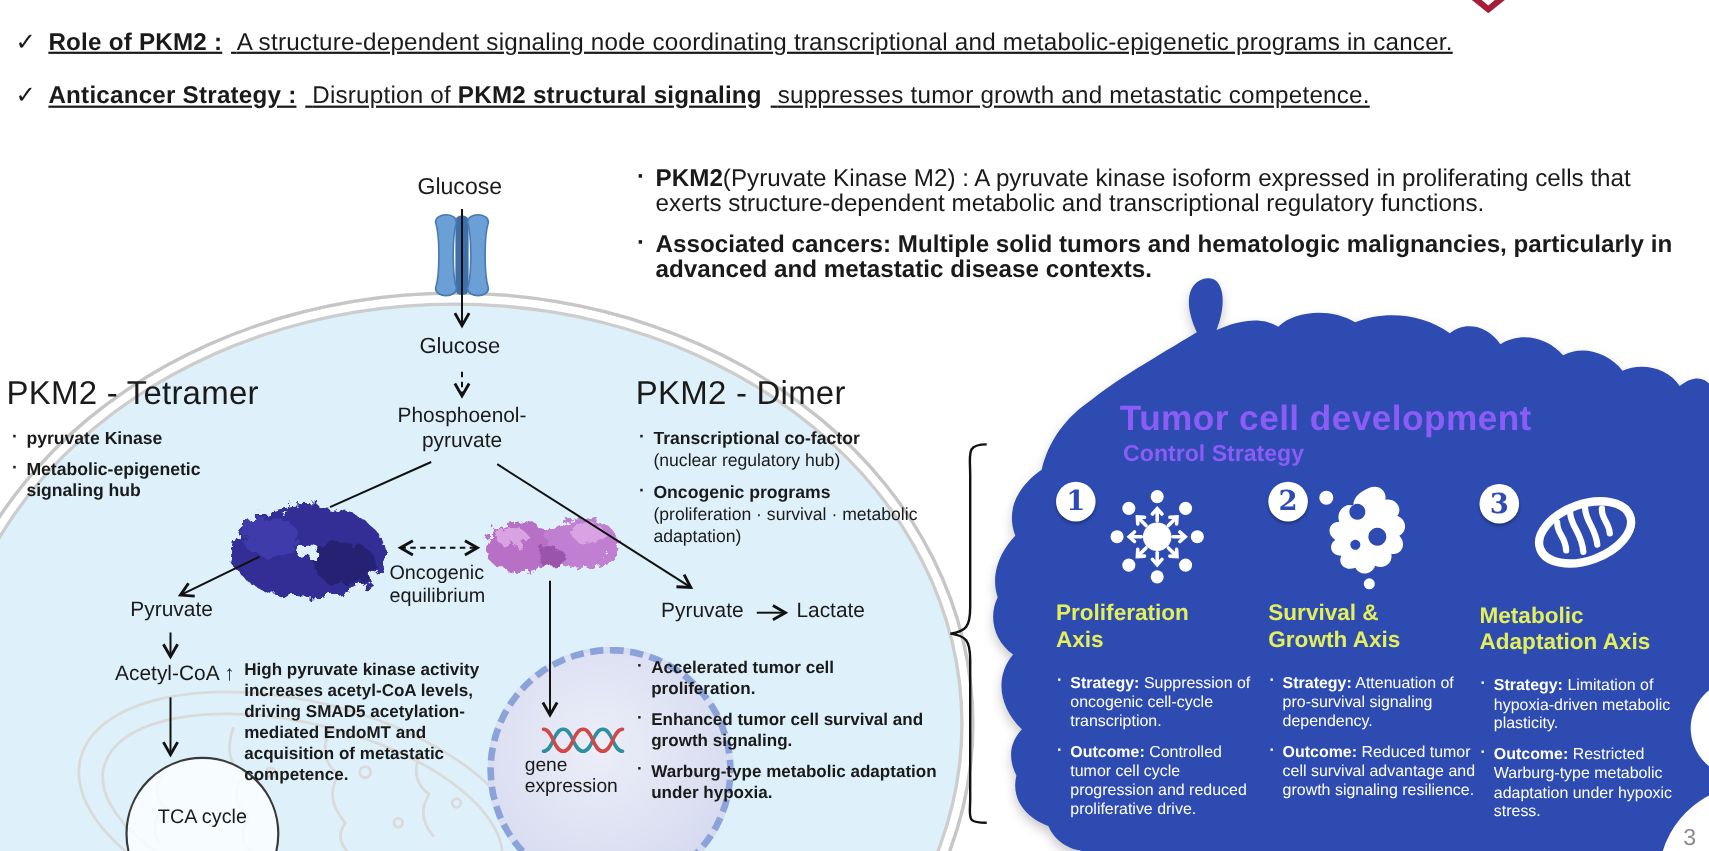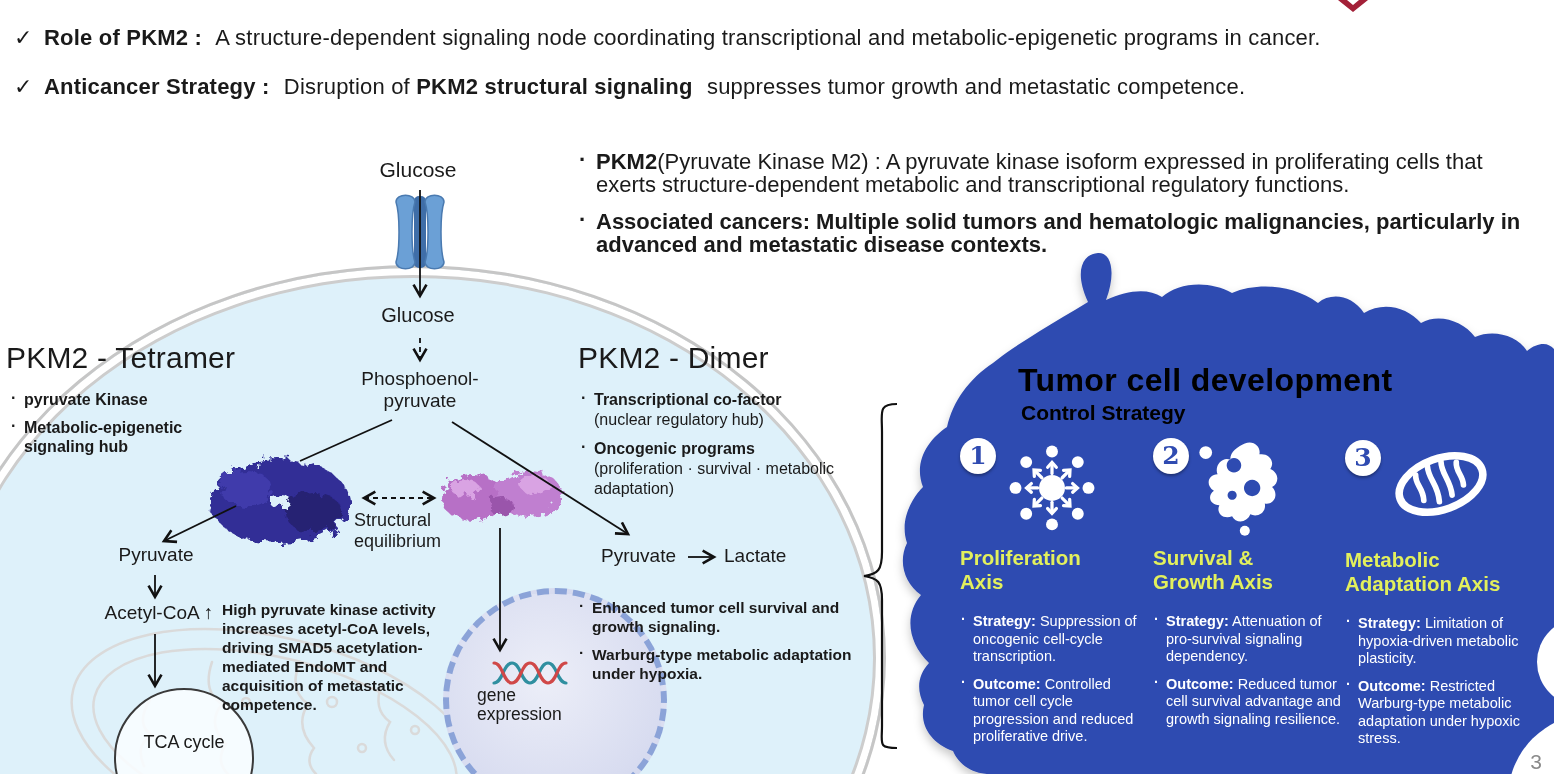--- a/index.html
+++ b/index.html
@@ -1,19 +1,19 @@
 <!DOCTYPE html>
 <html><head>
 <meta charset="utf-8">
 <style>
   html,body{margin:0;padding:0;background:#fff;}
   body{font-family:"Liberation Sans",sans-serif;color:#1a1a1a;}
   #slide{position:relative;width:1554px;height:774px;overflow:hidden;background:#fff;}
   .abs{position:absolute;}
-  .kp{position:absolute;font-size:22px;letter-spacing:.2px;white-space:nowrap;z-index:4;}
+  .kp{position:absolute;font-size:22px;letter-spacing:.2px;white-space:nowrap;z-index:4;text-decoration:underline;}
   .kp .check{display:inline-block;width:30px;font-size:22px;}
   .kp b{margin-right:8px;}
   .cell{position:absolute;left:-60px;top:265px;width:940px;height:780px;border-radius:50%;
         background:#def1fa;border:3px solid #c6c6c6;
         box-shadow:inset 0 0 0 7px #ffffff, inset 0 0 0 10px #cdcdcd;z-index:0;}
   .lbl{position:absolute;z-index:3;}
   .center{text-align:center;}
   .h1{position:absolute;z-index:3;font-size:30px;font-weight:normal;letter-spacing:.2px;white-space:nowrap;}
   .blist{position:absolute;z-index:3;}
   .bi{position:relative;padding-left:14px;margin-bottom:8px;}
@@ -23,21 +23,21 @@
            border:6px dashed #8ba3d8;background:radial-gradient(circle at 45% 40%, #eceef8, #d8dcf0 70%, #ccd2ea);z-index:1;}
   .tca{position:absolute;left:114px;top:688px;width:140px;height:140px;border-radius:50%;
        border:2px solid #3a3a3a;background:rgba(249,253,255,.88);z-index:1;text-align:center;
        font-size:18px;padding-top:42px;box-sizing:border-box;}
   .note{position:absolute;z-index:3;font-weight:bold;font-size:15.5px;line-height:19px;}
   .effects .bi{font-weight:bold;font-size:15.5px;line-height:19px;margin-bottom:9px;}
   .dimer-bullets .bi{font-size:16px;line-height:20px;margin-bottom:9px;}
   .tet-bullets .bi{font-size:16px;line-height:19px;font-weight:bold;margin-bottom:9px;}
   .info{position:absolute;left:578px;top:150px;width:965px;z-index:4;font-size:22px;line-height:23px;}
   .info .bi{margin-bottom:14px;padding-left:18px;}
-  .panel-title{position:absolute;z-index:3;color:#000000;font-weight:bold;white-space:nowrap;text-align:right;}
+  .panel-title{position:absolute;z-index:3;color:#8b5cf6;font-weight:bold;white-space:nowrap;text-align:right;}
   .col{position:absolute;z-index:3;color:#fff;}
   .col-head{display:flex;align-items:flex-start;gap:8px;height:104px;}
   .badge{width:36px;height:36px;border-radius:50%;background:#fff;color:#2f4bb1;
          font-family:"DejaVu Serif",serif;font-weight:bold;font-size:25px;line-height:36px;
          text-align:center;box-shadow:0 2px 3px rgba(0,0,0,.35);flex:0 0 36px;}
   .col-heading{color:#e3f05c;font-size:20.5px;font-weight:bold;line-height:23.5px;margin-top:4px;}
   .col-bullets{margin-top:20px;font-size:14.5px;line-height:17.5px;}
   .col-bullets .bi{margin-bottom:10px;padding-left:13px;}
   .pagenum{position:absolute;right:12px;bottom:0px;font-size:21px;color:#8a8a8a;z-index:5;}
   svg{display:block;}
@@ -145,21 +145,21 @@
     </g>
   </svg>
 
   <div class="lbl center" style="left:358px;top:158px;width:120px;font-size:21px;">Glucose</div>
   <div class="lbl center" style="left:358px;top:304px;width:120px;font-size:20px;">Glucose</div>
   <div class="lbl center" style="left:330px;top:368px;width:180px;font-size:19px;line-height:22px;">
     <div>Phosphoenol-</div>
     <div>pyruvate</div>
   </div>
   <div class="lbl" style="left:354px;top:510px;font-size:18px;line-height:21px;">
-    <div>Structural</div>
+    <div>Oncogenic</div>
     <div>equilibrium</div>
   </div>
   <div class="lbl center" style="left:106px;top:544px;width:100px;font-size:19px;">Pyruvate</div>
   <div class="lbl center" style="left:94px;top:602px;width:130px;font-size:19px;">Acetyl-CoA ↑</div>
   <div class="note" style="left:222px;top:600px;width:215px;">High pyruvate kinase activity increases acetyl-CoA levels, driving SMAD5 acetylation-mediated EndoMT and acquisition of metastatic competence.</div>
   <div class="lbl" style="left:601px;top:545px;font-size:19px;">Pyruvate</div>
   <div class="lbl" style="left:724px;top:545px;font-size:19px;">Lactate</div>
   <div class="lbl" style="left:477px;top:686px;font-size:17.5px;line-height:19px;">
     <div>gene</div>
     <div>expression</div>
@@ -177,20 +177,21 @@
       <b>Transcriptional co-factor</b>
       <div class="sub">(nuclear regulatory hub)</div>
     </div>
     <div class="bi">
       <b>Oncogenic programs</b>
       <div class="sub">(proliferation · survival · metabolic adaptation)</div>
     </div>
   </div>
 
   <div class="blist effects" style="left:578px;top:598px;width:276px;">
+    <div class="bi">Accelerated tumor cell proliferation.</div>
     <div class="bi">Enhanced tumor cell survival and growth signaling.</div>
     <div class="bi">Warburg-type metabolic adaptation under hypoxia.</div>
   </div>
 
   <div class="info">
     <div class="bi"><b>PKM2</b><span>(Pyruvate Kinase M2) : A pyruvate kinase isoform expressed in proliferating cells that exerts structure-dependent metabolic and transcriptional regulatory functions.</span></div>
     <div class="bi"><b>Associated cancers: Multiple solid tumors and hematologic malignancies, particularly in advanced and metastatic disease contexts.</b></div>
   </div>
 
   <svg class="abs" style="left:0;top:0;z-index:0;" width="1554" height="774">

